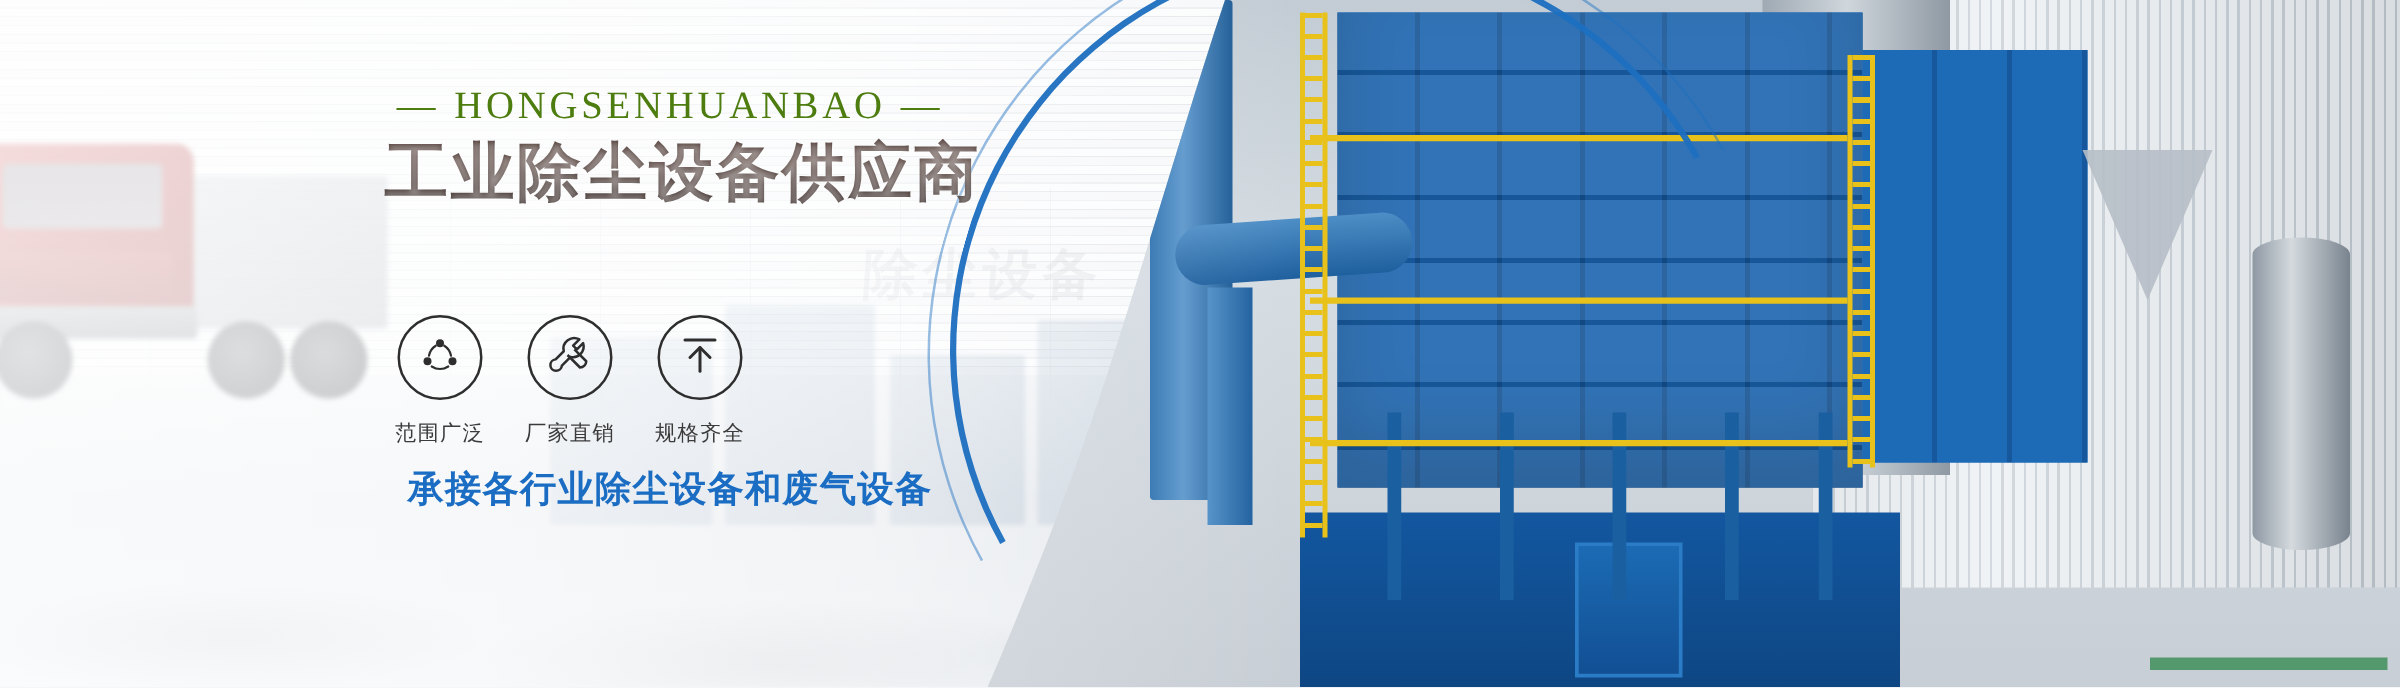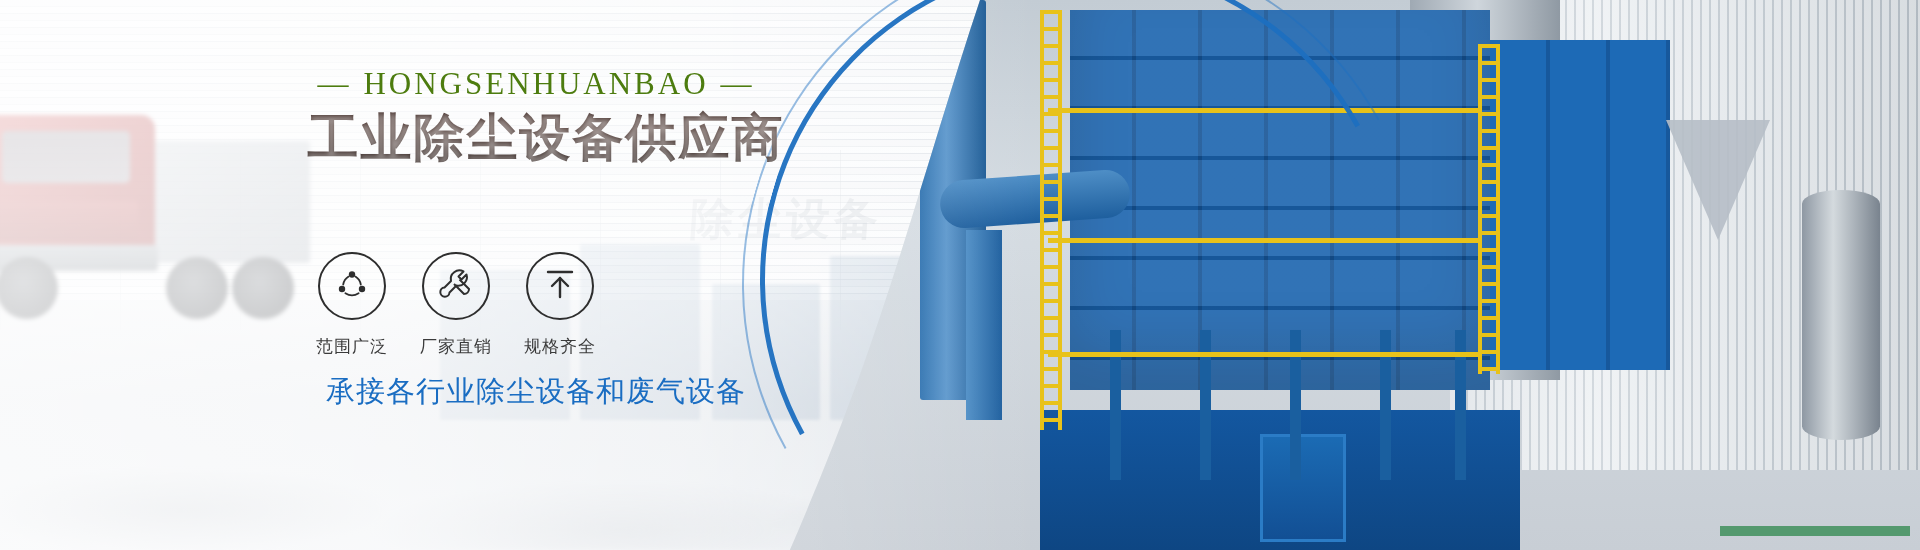--- a/index.html
+++ b/index.html
@@ -373,21 +373,21 @@
     letter-spacing: 1px;
     white-space: nowrap;
   }
 
   .tagline {
     position: absolute;
     left: 286px; top: 372px;
     width: 500px;
     text-align: center;
     font-size: 29px;
-    font-weight: 400;
+    font-weight: 700;
     letter-spacing: 1px;
     color: #1a6dc2;
     white-space: nowrap;
   }
 </style>
 </head>
 <body>
 
 <div class="banner">
 

